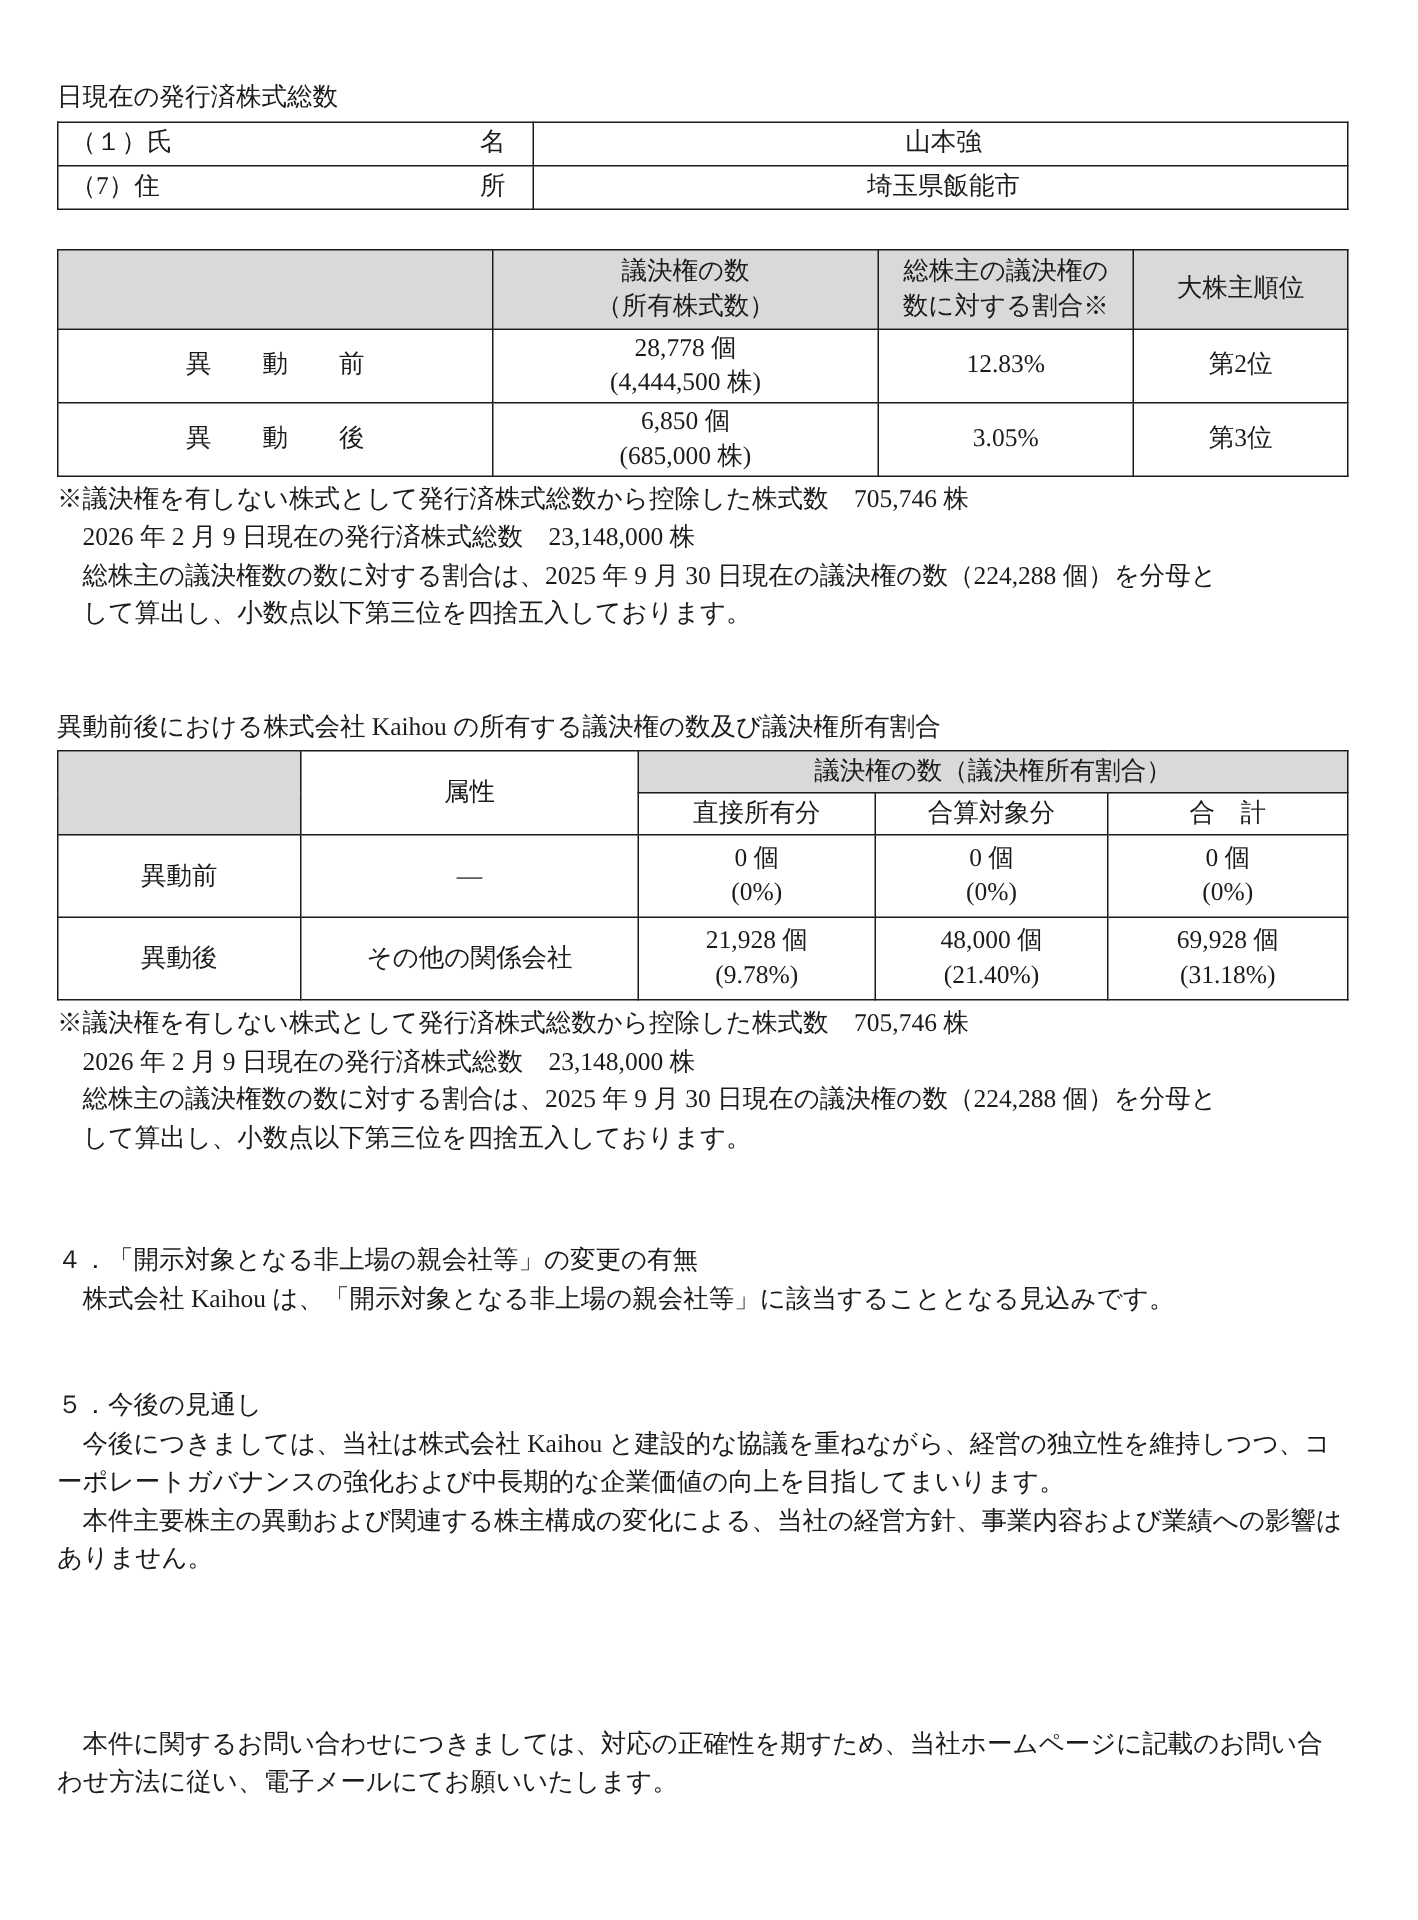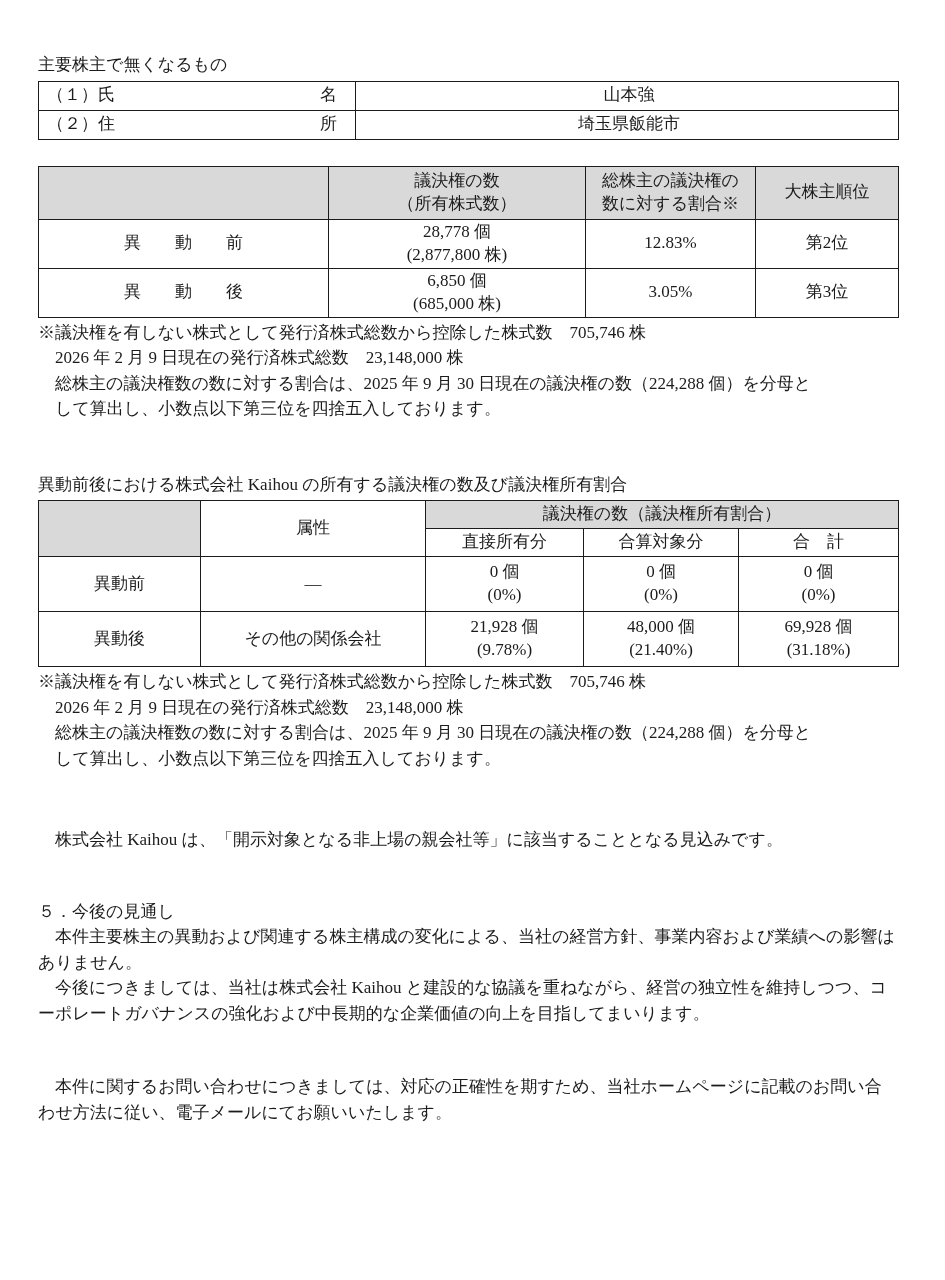--- a/index.html
+++ b/index.html
@@ -40,49 +40,49 @@
   .notes { margin-top: 2px; }
   .note-indent { margin-left: 1em; }
 
   .kaihou-heading { margin-top: 50px; }
   .kaihou-table { margin-top: 3px; }
   .kaihou-table .hrow td { height: 25px; }
   .kaihou-table .brow td { height: 52px; }
 
   .section4 { margin-top: 56px; }
   .section5 { margin-top: 46px; }
-  .contact { margin-top: 48px; }
+  .contact { margin-top: 98px; }
 </style>
 </head>
 <body>
 
 <div class="page">
 
 
-  <p class="former-label">主要株主で無くなるもの</p>
+  <p class="former-label">日現在の発行済株式総数</p>
 
   <table class="identity-table">
     <colgroup>
         <col style="width:317px">
         <col style="width:543px">
       </colgroup>
     <tbody>
       <tr>
         <td>
           <div class="spread">
             <span>（１）氏</span>
             <span>名</span>
           </div>
         </td>
         <td class="tleft">山本強</td>
       </tr>
       <tr>
         <td>
           <div class="spread">
-            <span>（２）住</span>
+            <span>（7）住</span>
             <span>所</span>
           </div>
         </td>
         <td class="tleft">埼玉県飯能市</td>
       </tr>
     </tbody>
   </table>
 
   <table class="holdings-table">
     <colgroup>
@@ -96,21 +96,21 @@
         <td class="gray"></td>
         <td class="gray pre">議決権の数
 （所有株式数）</td>
         <td class="gray pre">総株主の議決権の
 数に対する割合※</td>
         <td class="gray">大株主順位</td>
       </tr>
       <tr class="brow">
         <td>異　　動　　前</td>
         <td class="pre">28,778 個
-(2,877,800 株)</td>
+(4,444,500 株)</td>
         <td>12.83%</td>
         <td>第2位</td>
       </tr>
       <tr class="brow">
         <td>異　　動　　後</td>
         <td class="pre">6,850 個
 (685,000 株)</td>
         <td>3.05%</td>
         <td>第3位</td>
       </tr>
@@ -169,24 +169,25 @@
   </table>
 
   <div class="notes">
     <p>※議決権を有しない株式として発行済株式総数から控除した株式数　705,746 株</p>
     <p class="note-indent">2026 年 2 月 9 日現在の発行済株式総数　23,148,000 株</p>
     <p class="note-indent pre">総株主の議決権数の数に対する割合は、2025 年 9 月 30 日現在の議決権の数（224,288 個）を分母と
 して算出し、小数点以下第三位を四捨五入しております。</p>
   </div>
 
   <div class="section4">
+    <p>４．「開示対象となる非上場の親会社等」の変更の有無</p>
     <p>　株式会社 Kaihou は、「開示対象となる非上場の親会社等」に該当することとなる見込みです。</p>
   </div>
 
   <div class="section5">
     <p>５．今後の見通し</p>
+    <p>　今後につきましては、当社は株式会社 Kaihou と建設的な協議を重ねながら、経営の独立性を維持しつつ、コーポレートガバナンスの強化および中長期的な企業価値の向上を目指してまいります。</p>
     <p>　本件主要株主の異動および関連する株主構成の変化による、当社の経営方針、事業内容および業績への影響はありません。</p>
-    <p>　今後につきましては、当社は株式会社 Kaihou と建設的な協議を重ねながら、経営の独立性を維持しつつ、コーポレートガバナンスの強化および中長期的な企業価値の向上を目指してまいります。</p>
   </div>
 
   <p class="contact">　本件に関するお問い合わせにつきましては、対応の正確性を期すため、当社ホームページに記載のお問い合わせ方法に従い、電子メールにてお願いいたします。</p>
 
 </div>
 
 </body></html>

